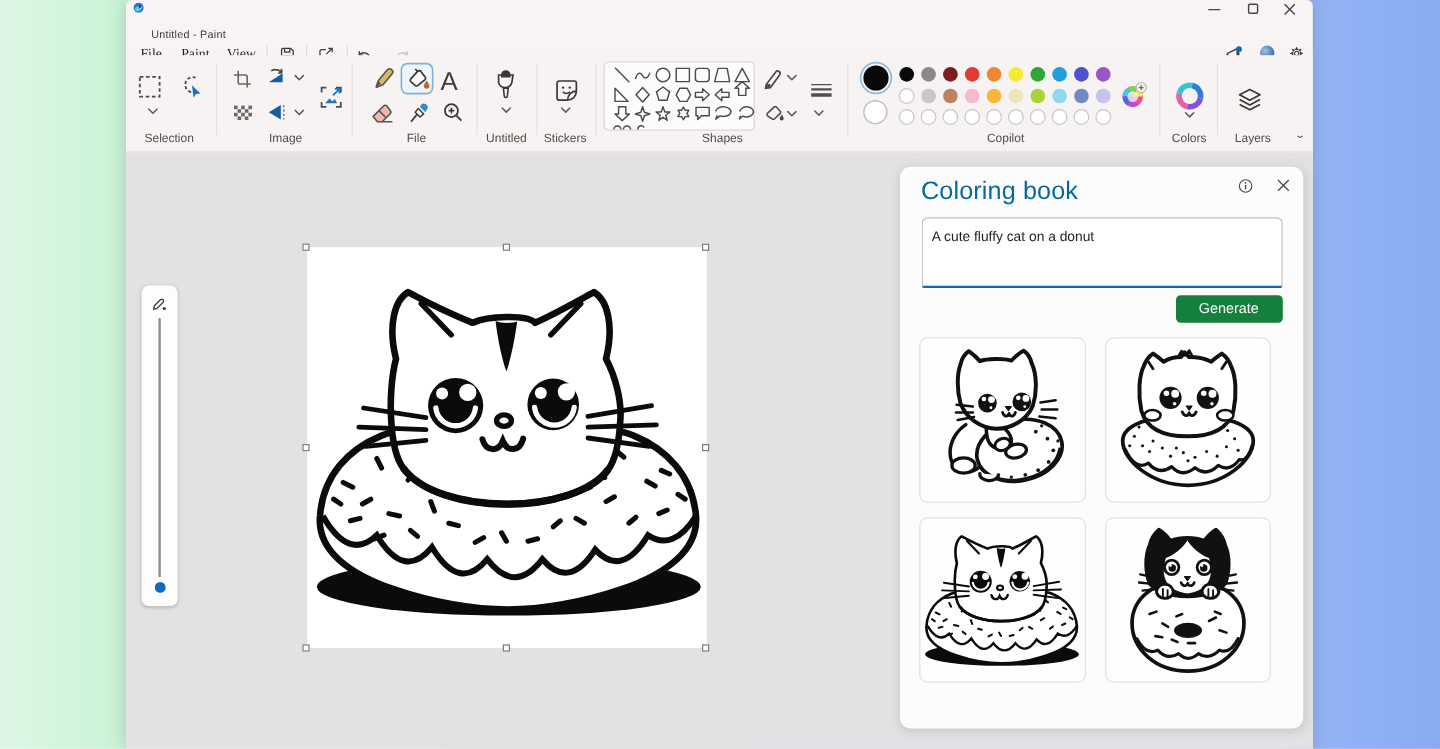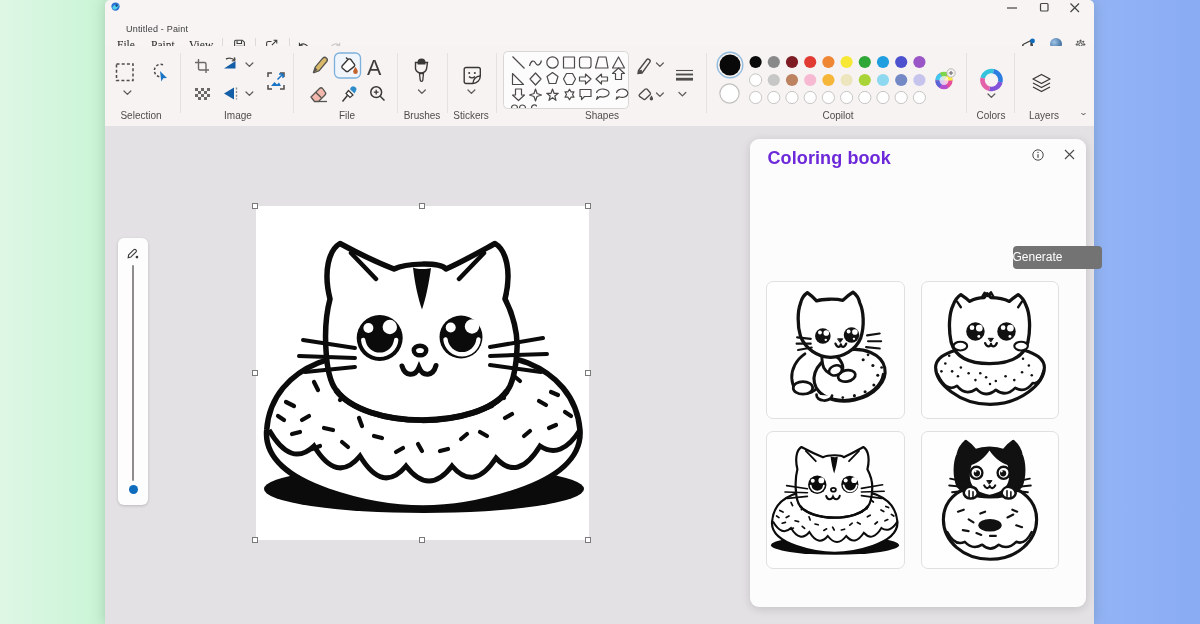--- a/index.html
+++ b/index.html
@@ -28,26 +28,26 @@
   #workspace { position:absolute; left:0; top:127px; width:100%; height:497px; background:#e4e1e5; }
   
   #canvas { position:absolute; left:150.5px; top:79px; width:333px; height:334px; background:#fff; }
   .handle { position:absolute; width:6px; height:6px; background:#fff; border:1px solid #7a7a7a; }
   
   #slider { position:absolute; left:13px; top:111px; width:30px; height:267px; background:#fdfdfd;
             border-radius:6px; box-shadow:0 1px 3px rgba(0,0,0,0.18); }
   
   #panel { position:absolute; left:749.5px; top:139px; width:336.5px; height:467.5px; background:#fdfcfc;
            border-radius:9px; box-shadow:0 2px 10px rgba(0,0,0,0.14); }
-  #panel h1 { font-size:18px; font-weight:bold; color:#6d28d9; position:absolute; left:18px; top:9px; letter-spacing:0.1px; }
+  #panel h1 { font-size:21px; font-weight:normal; color:#0369a1; position:absolute; left:18px; top:9px; letter-spacing:0.1px; }
   #prompt { position:absolute; left:18px; top:42px; width:301px; height:58.5px; background:#fff;
             border:1px solid #b8b6b4; border-bottom:2.5px solid #1466ad; border-radius:5px 5px 2px 2px;
             font-size:11.5px; color:#1f1f1f; padding:10px 8px; }
-  #genbtn { position:absolute; left:230px; top:106.5px; width:89px; height:23px; background:#737373;
-            border-radius:4px; color:#fff; font-size:12px; text-align:left; line-height:23px;margin-left:33px; }
+  #genbtn { position:absolute; left:230px; top:106.5px; width:89px; height:23px; background:#15803d;
+            border-radius:4px; color:#fff; font-size:12px; text-align:center; line-height:23px; }
   .thumb { position:absolute; width:138.5px; height:138px; background:#fefefe; border:1px solid #e2e0de; border-radius:7px; }
 </style>
 </head>
 <body>
 <div id="win">
 
   <div id="titlebar">
     <svg class="abs" style="left:5.5px;top:1.5px" width="9" height="9" viewBox="0 0 12 12">
       <circle cx="6" cy="6" r="5.5" fill="#2a6fd4"></circle>
       <path d="M1.5 8 C3 4 6 2.5 10.5 4 C10 7 8 10 4 10.2 Z" fill="#4fd0e8"></path>
@@ -307,21 +307,21 @@
     <span class="rsep" style="left:188px"></span>
     <span class="rsep" style="left:292px"></span>
     <span class="rsep" style="left:342px"></span>
     <span class="rsep" style="left:391px"></span>
     <span class="rsep" style="left:601px"></span>
     <span class="rsep" style="left:861px"></span>
     <span class="rsep" style="left:909px"></span>
     <div class="rlabel" style="left:-4px">Selection</div>
     <div class="rlabel" style="left:93px">Image</div>
     <div class="rlabel" style="left:202px">File</div>
-    <div class="rlabel" style="left:277px">Brushes</div>
+    <div class="rlabel" style="left:277px">Untitled</div>
     <div class="rlabel" style="left:326px">Stickers</div>
     <div class="rlabel" style="left:457px">Shapes</div>
     <div class="rlabel" style="left:693px">Copilot</div>
     <div class="rlabel" style="left:846px">Colors</div>
     <div class="rlabel" style="left:899px">Layers</div>
     <span class="chev" style="left:975px;top:62px">⌄</span>
   </div>
 
   <div id="workspace">
     <div id="slider">
@@ -423,20 +423,21 @@
 <div id="panel">
   <h1>Coloring book</h1>
   <svg class="abs" style="left:282px;top:9.5px" width="12" height="12" viewBox="0 0 12 12">
     <circle cx="6" cy="6" r="5.2" fill="none" stroke="#4a4a4a" stroke-width="1"></circle>
     <line x1="6" y1="5.2" x2="6" y2="8.8" stroke="#4a4a4a" stroke-width="1.2"></line>
     <circle cx="6" cy="3.4" r="0.7" fill="#4a4a4a"></circle>
   </svg>
   <svg class="abs" style="left:314px;top:9.5px" width="11" height="11" viewBox="0 0 11 11">
     <path d="M1 1 L10 10 M10 1 L1 10" stroke="#4a4a4a" stroke-width="1.1"></path>
   </svg>
+  <div id="prompt">A cute fluffy cat on a donut</div>
   <div id="genbtn">Generate</div>
   <div class="thumb" style="left:16.5px;top:141.5px">
     
     <svg width="136" height="136" viewBox="0 0 140 140">
       <g stroke="#111" stroke-linejoin="round" stroke-linecap="round">
 
         <path d="M 39,74 C 30,80 25,90 25.5,99 C 26,107 30,113 37,114.5 C 43,115.5 49,113 52,108" fill="#fff" stroke-width="3"></path>
         <ellipse cx="37" cy="109" rx="10" ry="6.5" fill="#fff" stroke-width="2.8"></ellipse>
 
         <g transform="rotate(-12 85 96)">

